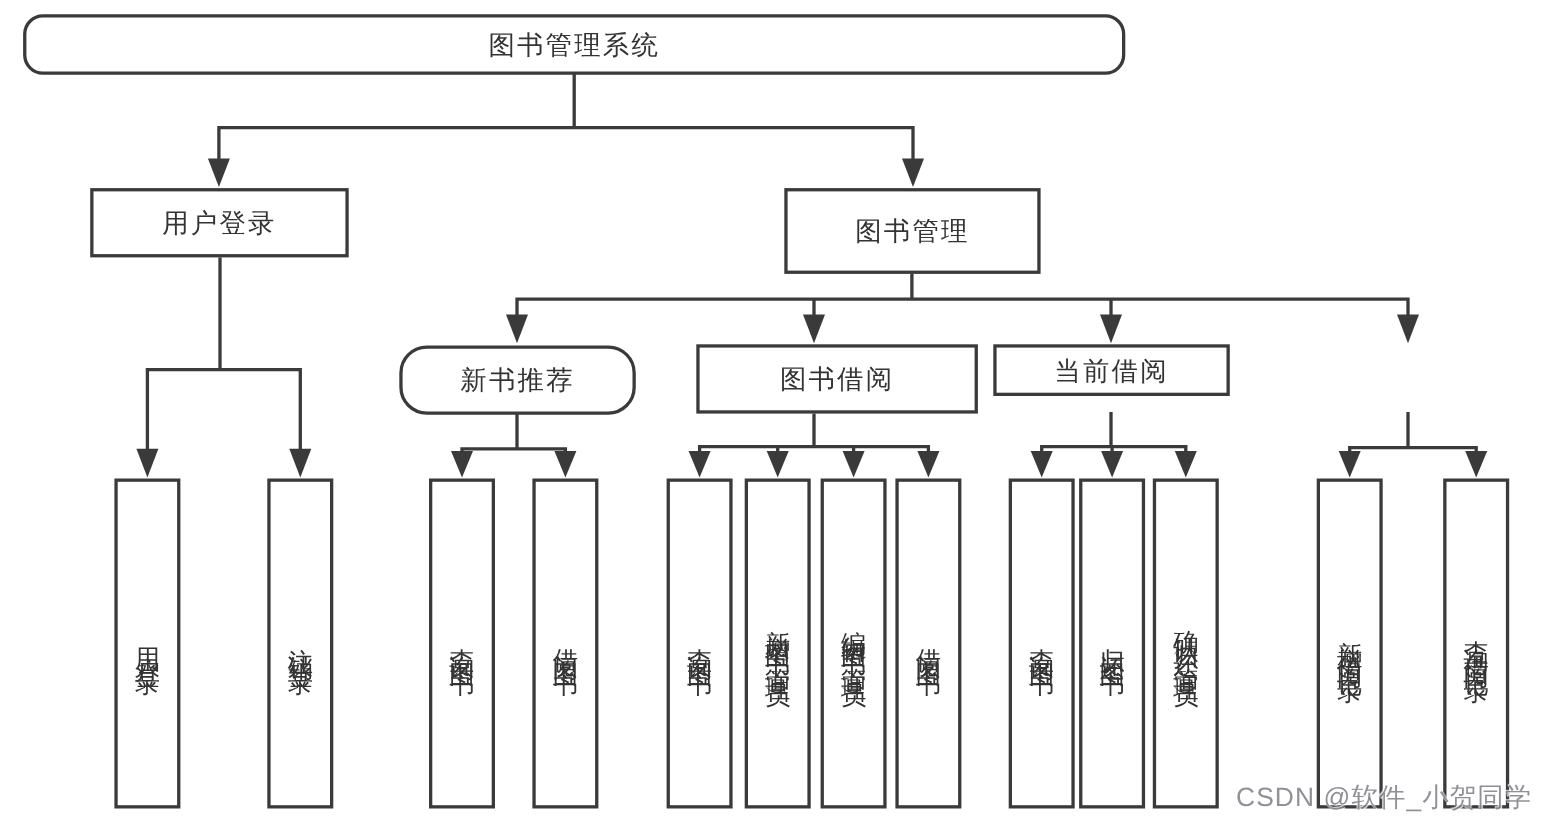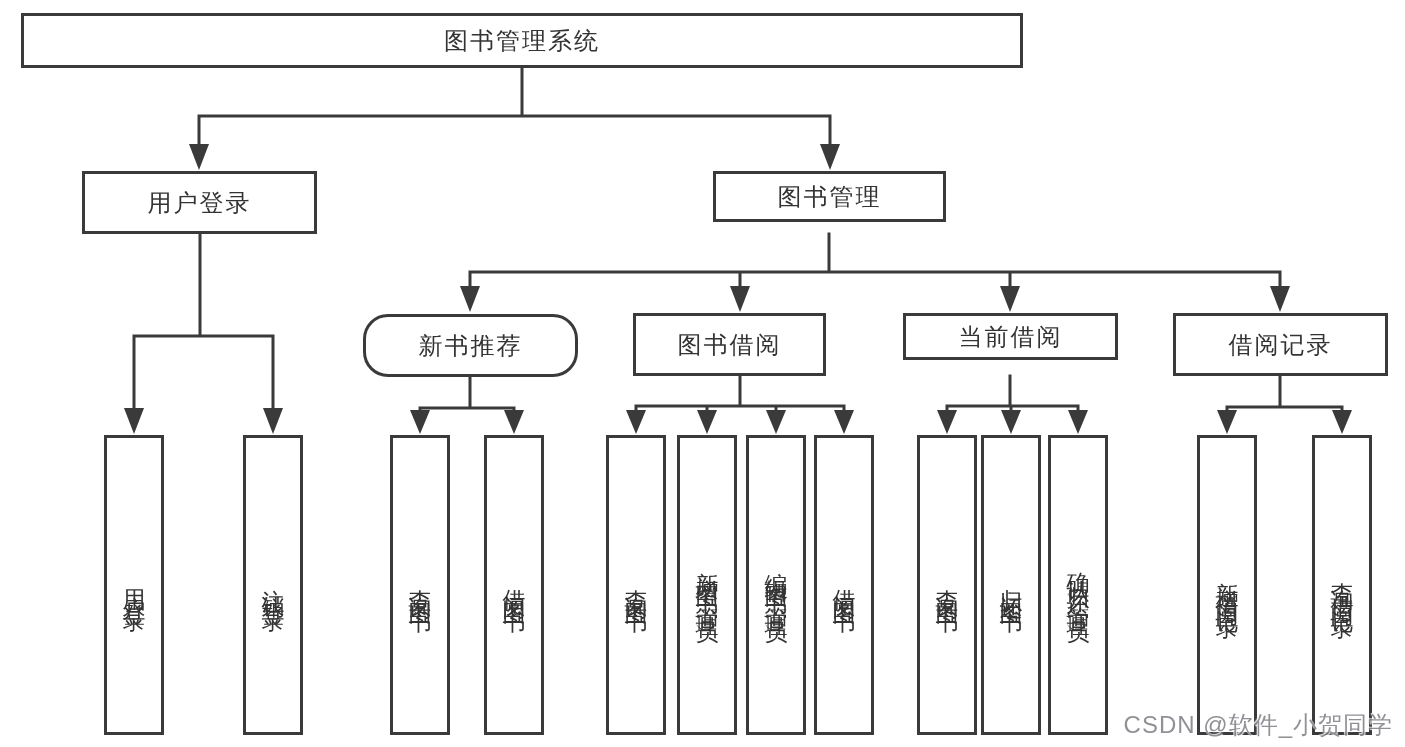--- a/index.html
+++ b/index.html
@@ -87,42 +87,39 @@
       <polygon points="766,410 786,410 776,434"></polygon>
       <polygon points="834,410 854,410 844,434"></polygon>
       <polygon points="937,410 957,410 947,434"></polygon>
       <polygon points="1001,410 1021,410 1011,434"></polygon>
       <polygon points="1068,410 1088,410 1078,434"></polygon>
       <polygon points="1217,410 1237,410 1227,434"></polygon>
       <polygon points="1332,410 1352,410 1342,434"></polygon>
     </g>
   </svg>
 
-  <div class="node" style="left:21px; top:13px; width:1002px; height:55px;">
+  <div class="node" style="left:21px; top:13px; width:1002px; height:55px;border-radius:18px;">
     <span>图书管理系统</span>
   </div>
 
   <div class="node" style="left:82px; top:171px; width:235px; height:63px;">
     <span>用户登录</span>
   </div>
-  <div class="node" style="left:713px; top:171px; width:233px; height:51px;">
+  <div class="node" style="left:713px; top:171px; width:233px; height:78px;">
     <span>图书管理</span>
   </div>
 
   <div class="node" style="left:363px; top:314px; width:215px; height:63px;border-radius:25px;">
     <span>新书推荐</span>
   </div>
-  <div class="node" style="left:633px; top:313px; width:193px; height:63px;">
+  <div class="node" style="left:633px; top:313px; width:256px; height:63px;">
     <span>图书借阅</span>
   </div>
   <div class="node" style="left:903px; top:313px; width:215px; height:47px;">
     <span>当前借阅</span>
-  </div>
-  <div class="node" style="left:1173px; top:313px; width:215px; height:63px;">
-    <span>借阅记录</span>
   </div>
 
   <div class="node leaf" style="left:104px;">
     <span class="vtxt">用户登录</span>
   </div>
   <div class="node leaf" style="left:243px;">
     <span class="vtxt">注销登录</span>
   </div>
   <div class="node leaf" style="left:390px;">
     <span class="vtxt">查询图书</span>

